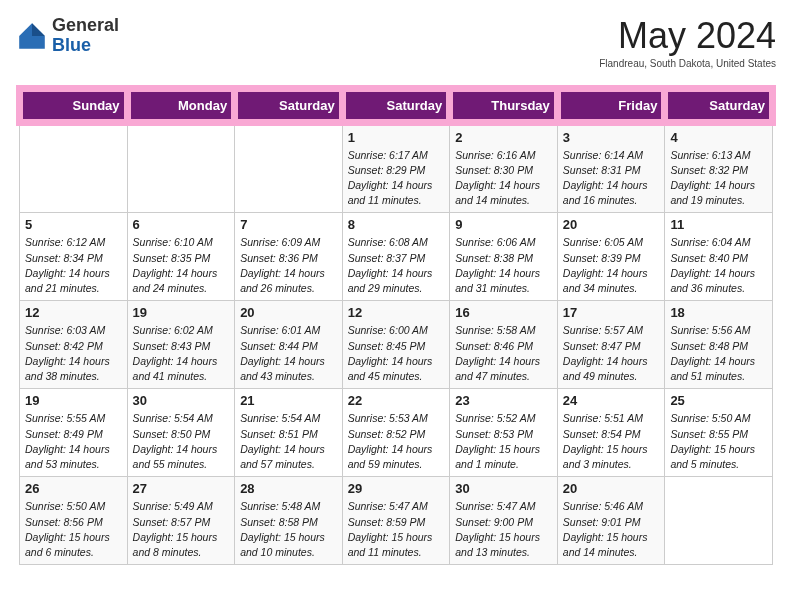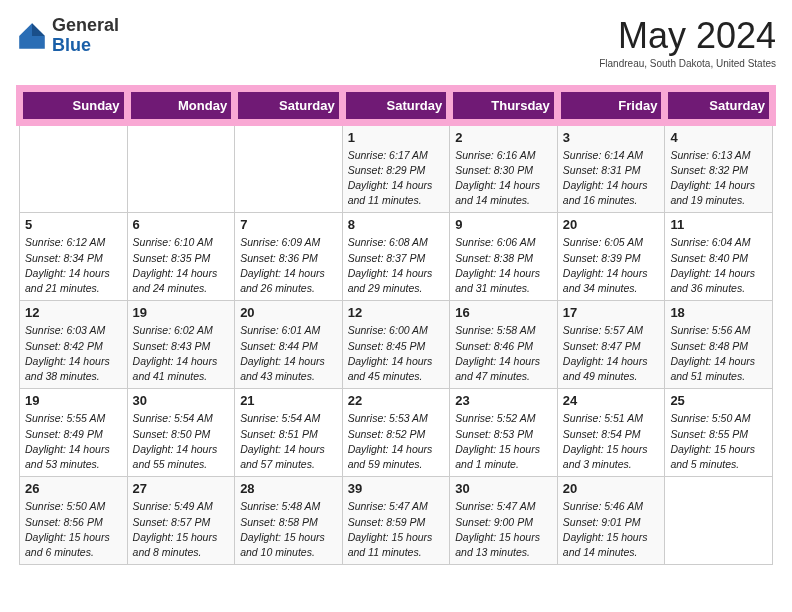--- a/index.html
+++ b/index.html
@@ -238,21 +238,21 @@
         </td>
         <td>
           <span class="day-num">27</span>
           <div class="cell-text">Sunrise: 5:49 AM<br>Sunset: 8:57 PM<br>Daylight: 15 hours<br>and 8 minutes.</div>
         </td>
         <td>
           <span class="day-num">28</span>
           <div class="cell-text">Sunrise: 5:48 AM<br>Sunset: 8:58 PM<br>Daylight: 15 hours<br>and 10 minutes.</div>
         </td>
         <td>
-          <span class="day-num">39</span>
+          <span class="day-num">29</span>
           <div class="cell-text">Sunrise: 5:47 AM<br>Sunset: 8:59 PM<br>Daylight: 15 hours<br>and 11 minutes.</div>
         </td>
         <td>
           <span class="day-num">30</span>
           <div class="cell-text">Sunrise: 5:47 AM<br>Sunset: 9:00 PM<br>Daylight: 15 hours<br>and 13 minutes.</div>
         </td>
         <td>
           <span class="day-num">20</span>
           <div class="cell-text">Sunrise: 5:46 AM<br>Sunset: 9:01 PM<br>Daylight: 15 hours<br>and 14 minutes.</div>
         </td>

